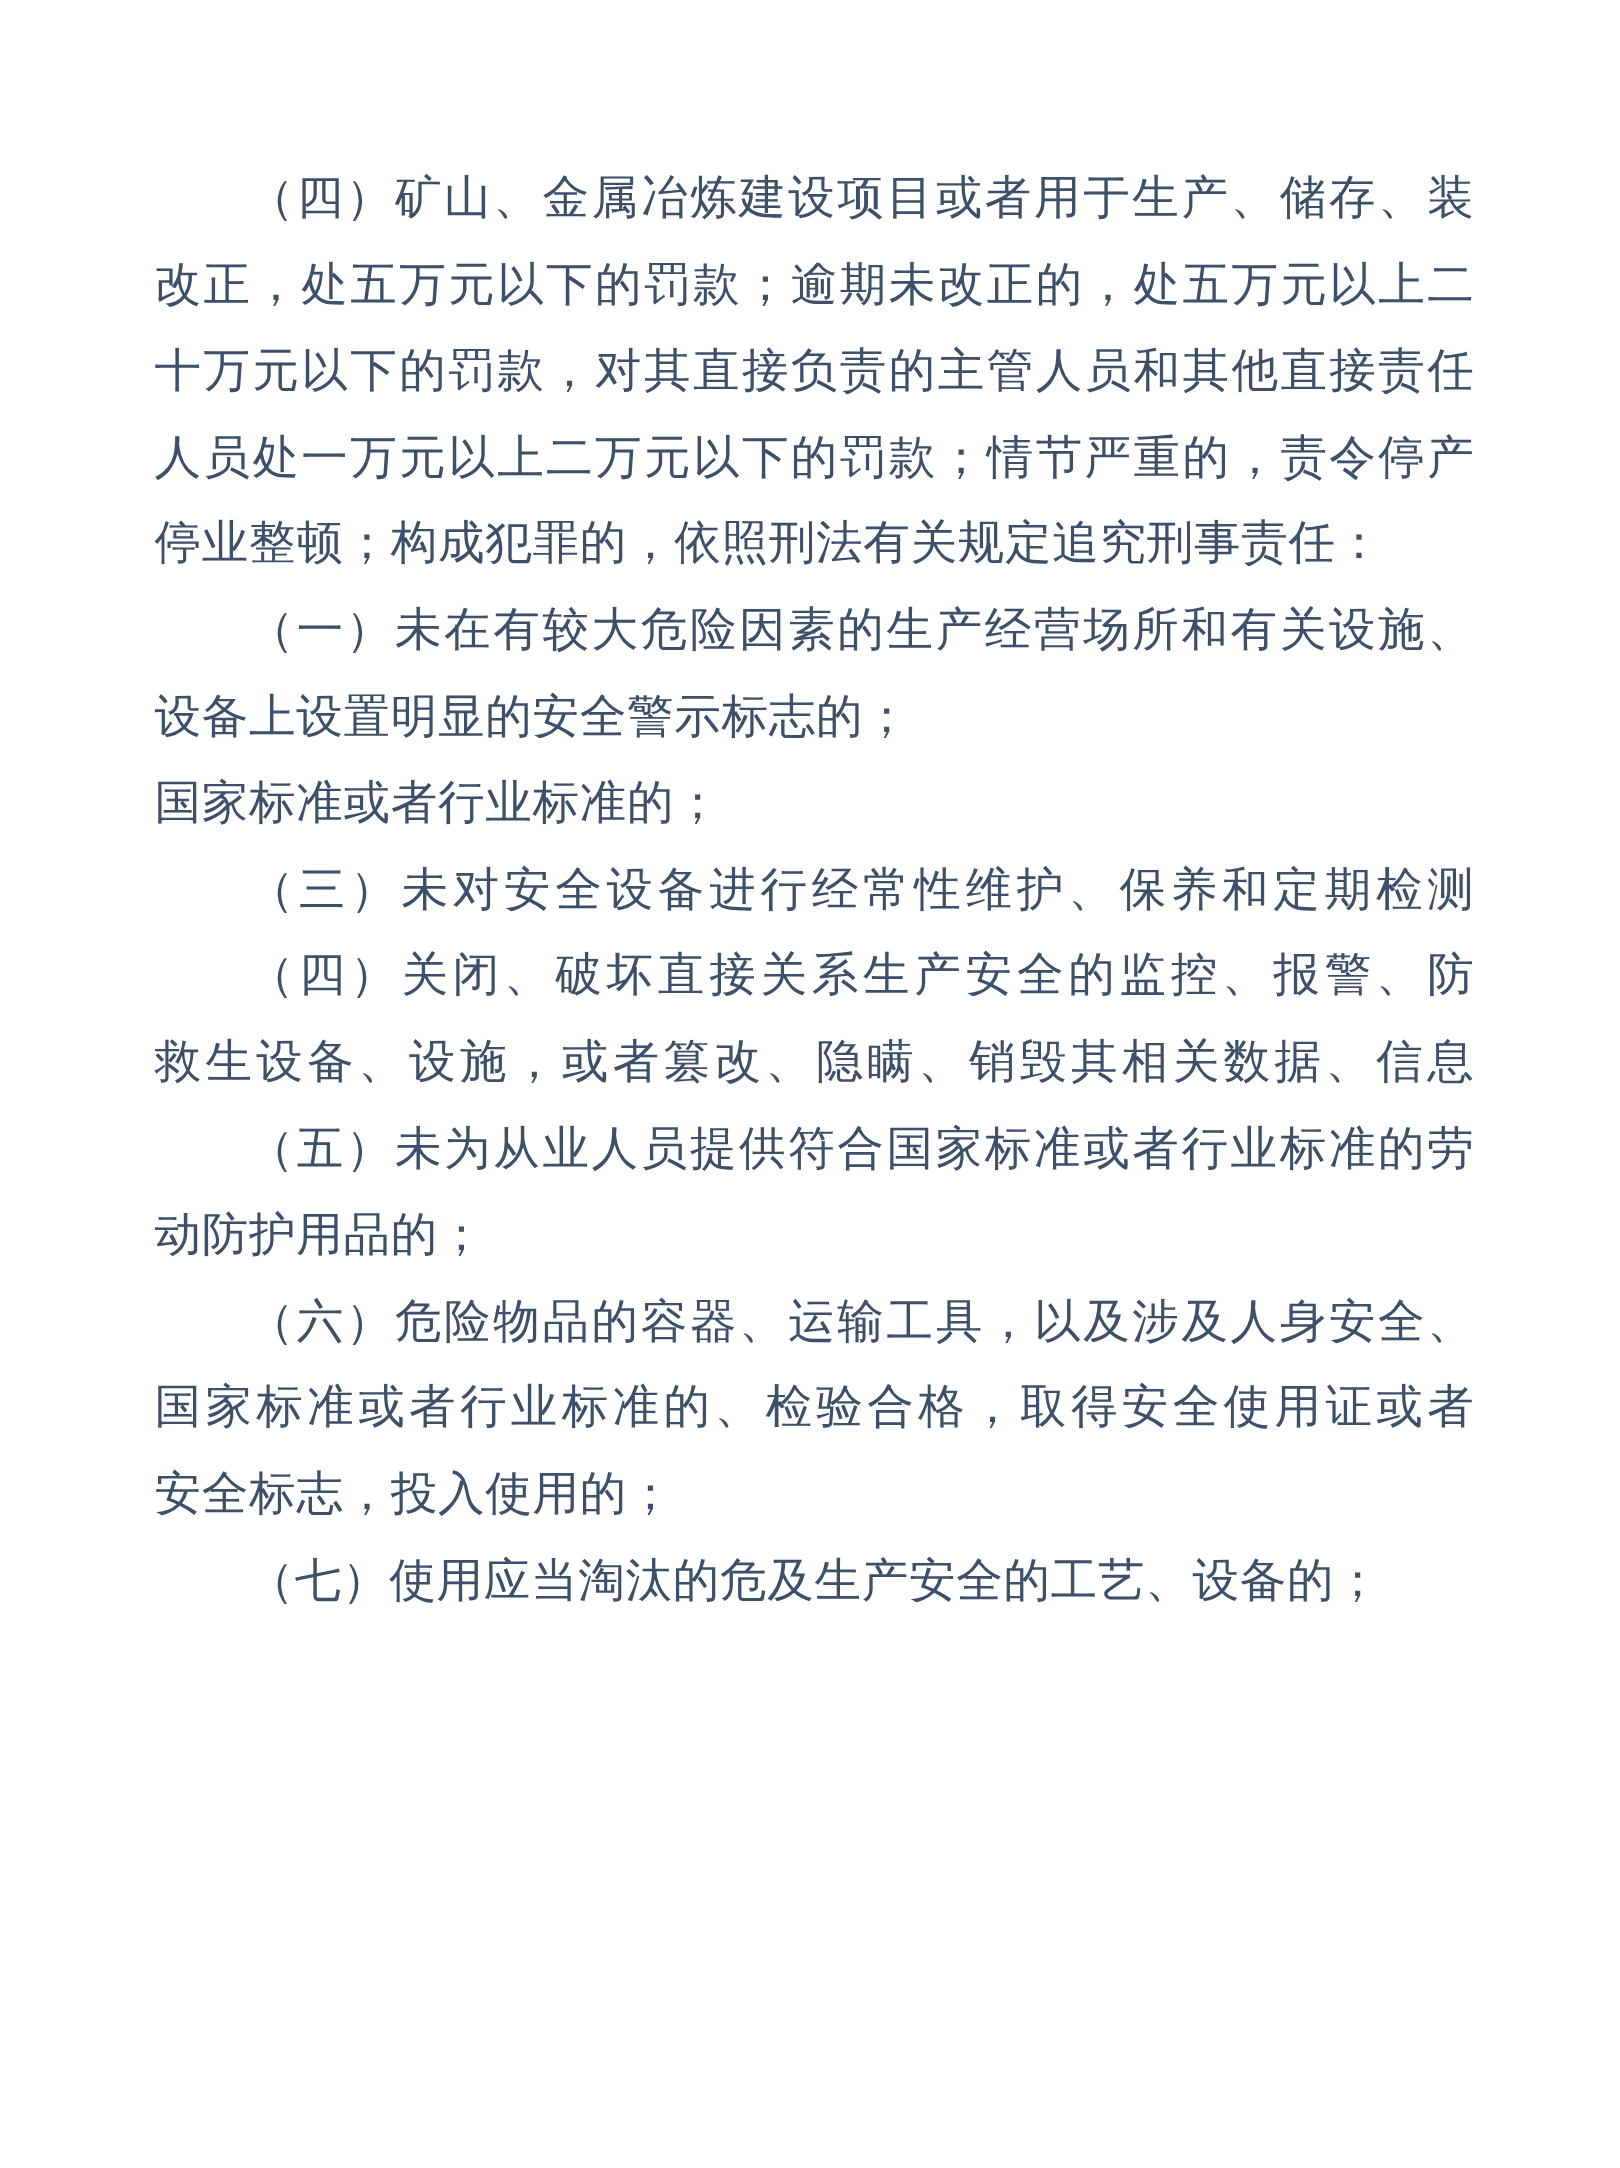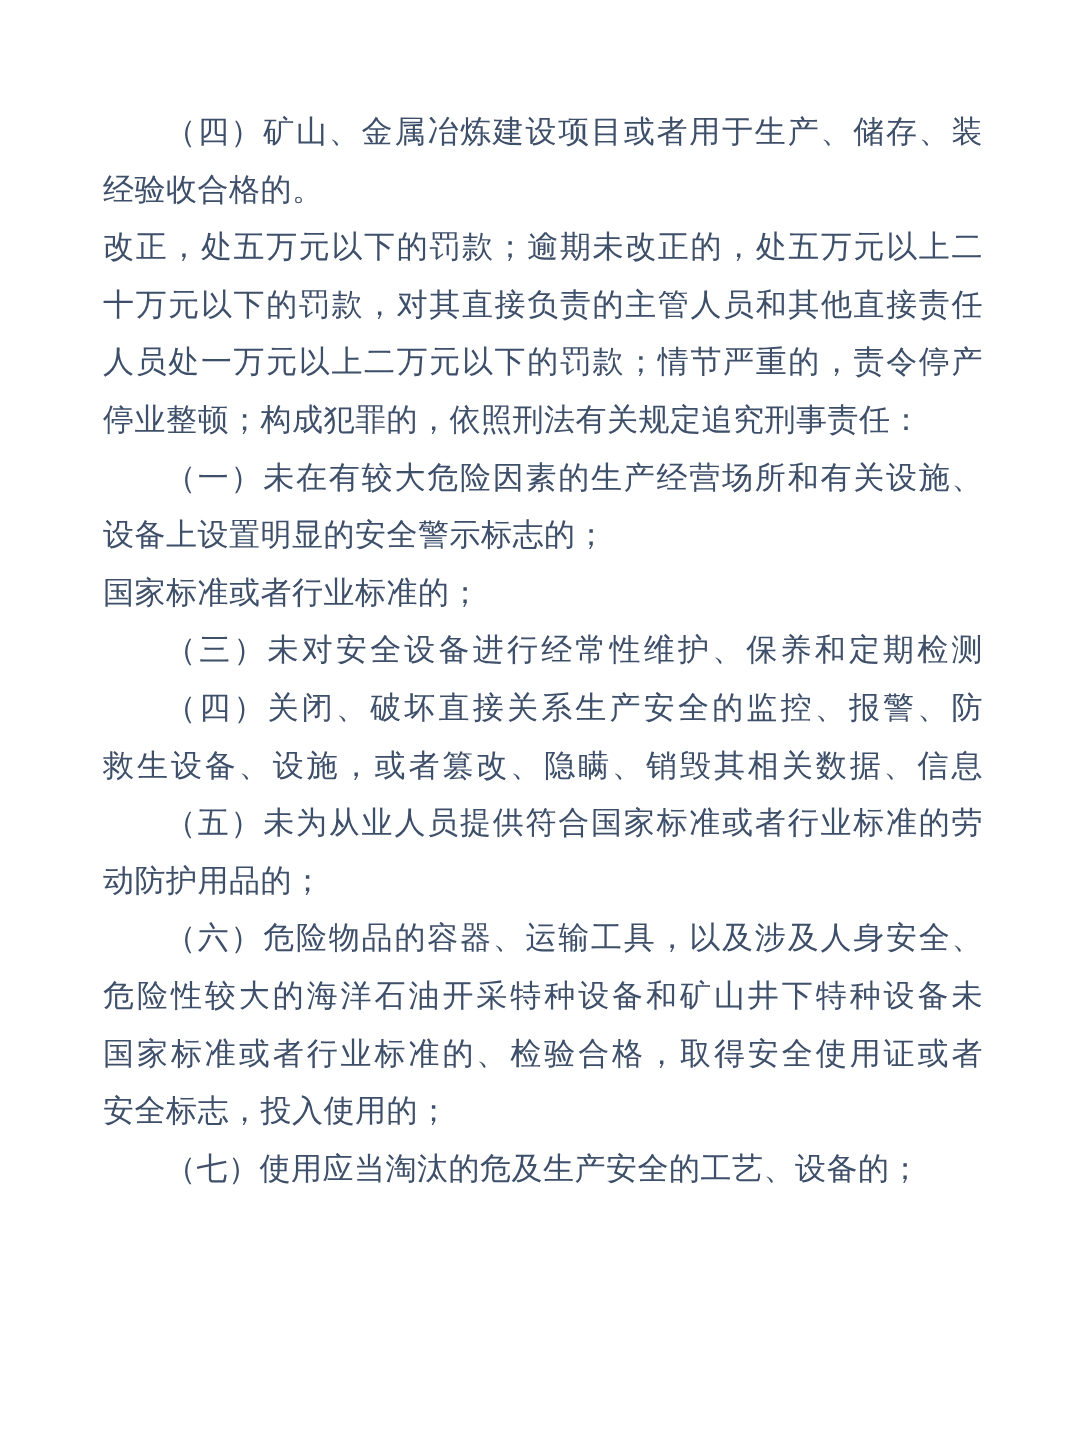--- a/index.html
+++ b/index.html
@@ -50,32 +50,30 @@
     color: var(--bold-color);
     margin-right: 0.8em;
   }
 </style>
 </head>
 <body>
 
 <div class="page">
   <div class="text-block" id="lines-container">
       <div class="line indent justify"><span>（四）矿山、金属冶炼建设项目或者用于生产、储存、装</span></div>
-      <div class="line"><span>经验收合格的。</span></div>
       <div class="line justify"><span>改正，处五万元以下的罚款；逾期未改正的，处五万元以上二</span></div>
       <div class="line justify"><span>十万元以下的罚款，对其直接负责的主管人员和其他直接责任</span></div>
       <div class="line justify"><span>人员处一万元以上二万元以下的罚款；情节严重的，责令停产</span></div>
       <div class="line"><span>停业整顿；构成犯罪的，依照刑法有关规定追究刑事责任：</span></div>
       <div class="line indent justify"><span>（一）未在有较大危险因素的生产经营场所和有关设施、</span></div>
       <div class="line"><span>设备上设置明显的安全警示标志的；</span></div>
       <div class="line"><span>国家标准或者行业标准的；</span></div>
       <div class="line indent justify"><span>（三）未对安全设备进行经常性维护、保养和定期检测的；</span></div>
       <div class="line indent justify"><span>（四）关闭、破坏直接关系生产安全的监控、报警、防护、</span></div>
       <div class="line justify"><span>救生设备、设施，或者篡改、隐瞒、销毁其相关数据、信息的；</span></div>
       <div class="line indent justify"><span>（五）未为从业人员提供符合国家标准或者行业标准的劳</span></div>
       <div class="line"><span>动防护用品的；</span></div>
       <div class="line indent justify"><span>（六）危险物品的容器、运输工具，以及涉及人身安全、</span></div>
-      <div class="line justify"><span>危险性较大的海洋石油开采特种设备和矿山井下特种设备未</span></div>
       <div class="line justify"><span>国家标准或者行业标准的、检验合格，取得安全使用证或者</span></div>
       <div class="line"><span>安全标志，投入使用的；</span></div>
       <div class="line indent"><span>（七）使用应当淘汰的危及生产安全的工艺、设备的；</span></div>
     </div>
 </div>
 
 </body></html>

